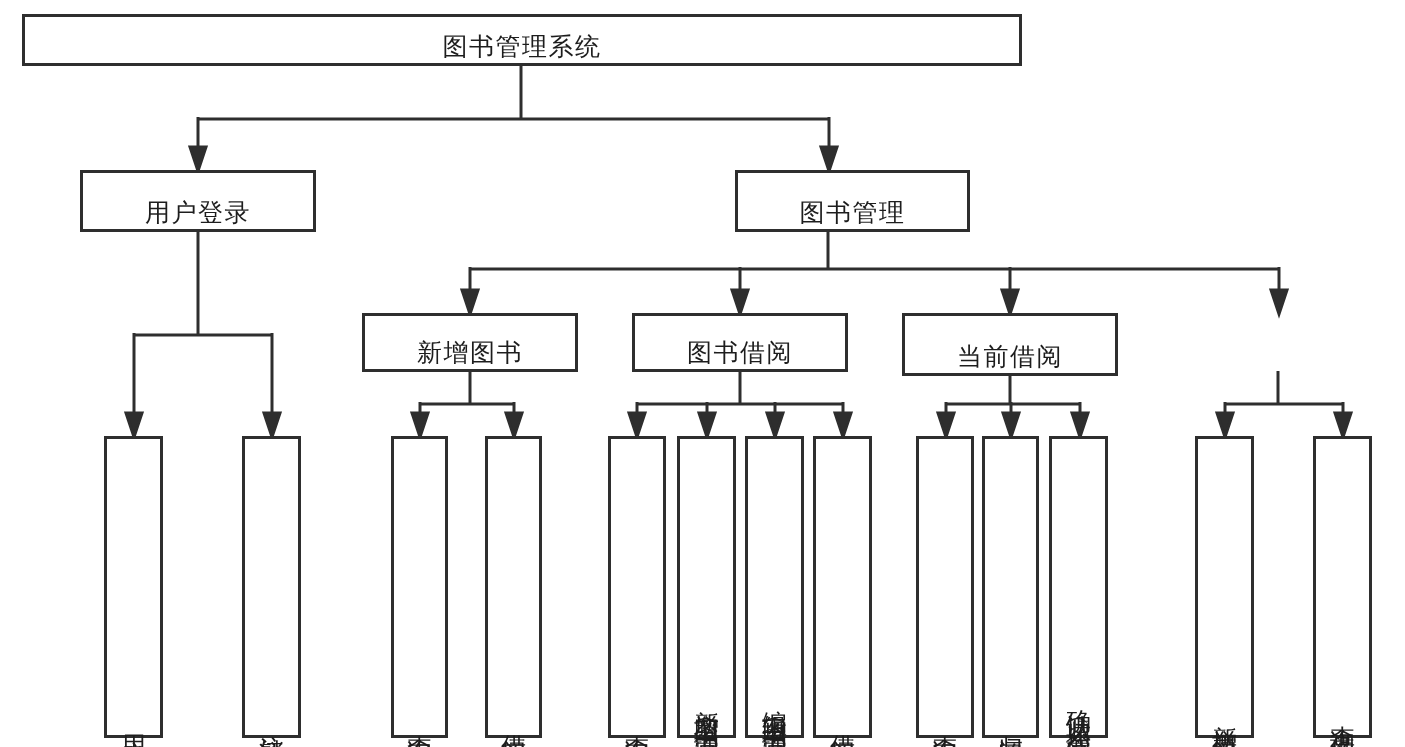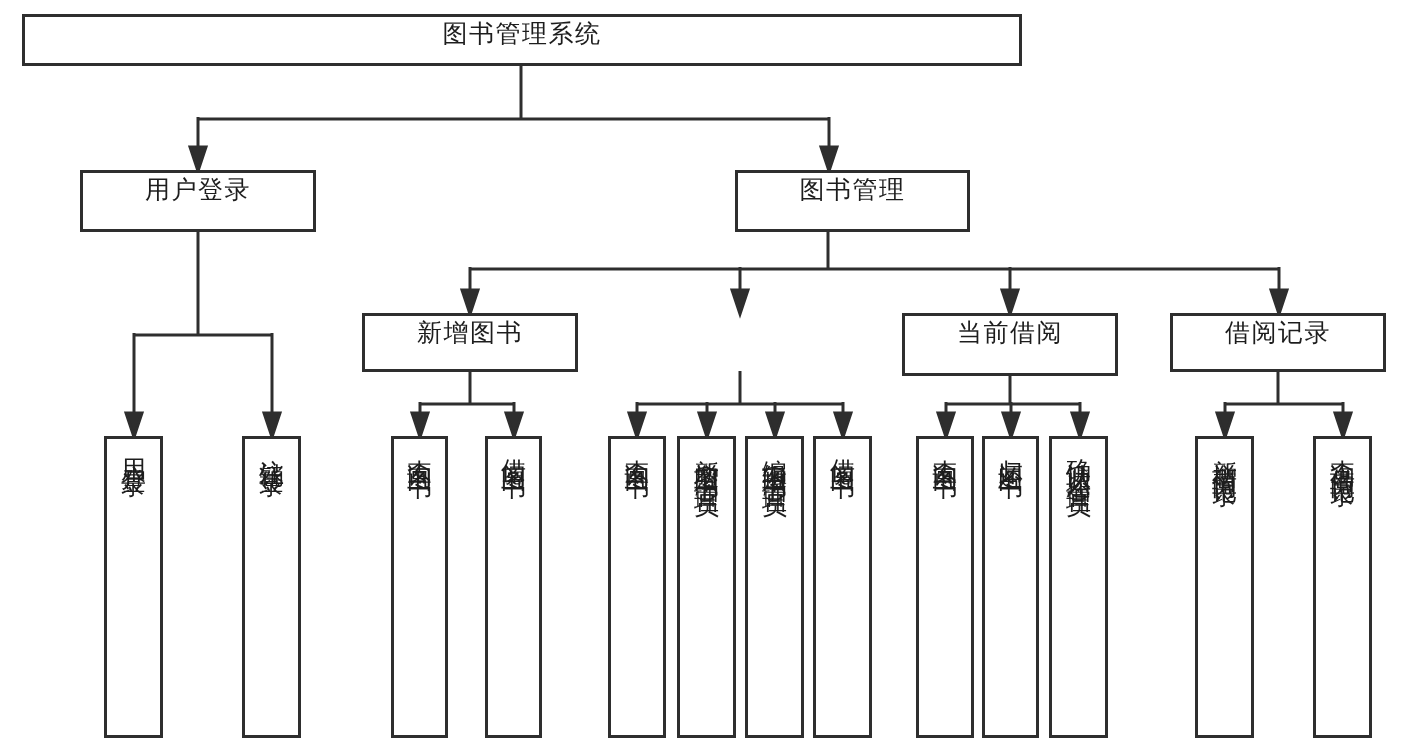--- a/index.html
+++ b/index.html
@@ -3,21 +3,21 @@
 <meta charset="utf-8">
 <style>
   html,body { margin:0; padding:0; background:#ffffff; }
   .canvas {
     position:relative; width:1405px; height:747px; background:#ffffff;
     font-family:"Liberation Sans", sans-serif; color:#1d1d1d; overflow:hidden;
   }
   svg.connectors { position:absolute; left:0; top:0; }
   .box {
     position:absolute; box-sizing:border-box; background:#ffffff;
-    border:3px solid #2e2e2e; display:flex; align-items:flex-start; justify-content:center;
+    border:3px solid #2e2e2e; display:flex; align-items:flex-end; justify-content:center;
   }
   .h-label { font-size:25px; letter-spacing:1.5px; white-space:nowrap; }
   .leaf .v-label {
     writing-mode:vertical-rl; font-size:25px; letter-spacing:5px; line-height:1;
     white-space:nowrap;
   }
   .watermark {
     position:absolute; right:2px; bottom:4px; font-size:22px;
     color:rgba(163,163,163,0.95); letter-spacing:1px; z-index:5; white-space:nowrap;
   }
@@ -96,25 +96,25 @@
   <div class="box" style="left:80px; top:170px; width:236px; height:62px;">
     <span class="h-label">用户登录</span>
   </div>
   <div class="box" style="left:711px; top:170px; width:235px; height:62px;margin-left:24px;">
     <span class="h-label">图书管理</span>
   </div>
 
   <div class="box" style="left:362px; top:313px; width:216px; height:59px;">
     <span class="h-label">新增图书</span>
   </div>
+  <div class="box" style="left:632px; top:313px; width:216px; height:59px;">
+    <span class="h-label">图书借阅</span>
+  </div>
   <div class="box" style="left:902px; top:313px; width:216px; height:63px;">
     <span class="h-label">当前借阅</span>
-  </div>
-  <div class="box" style="left:1170px; top:313px; width:216px; height:59px;">
-    <span class="h-label">借阅记录</span>
   </div>
 
   <div class="box leaf" style="left:104px; top:436px; width:59px; height:302px;">
     <span class="v-label">用户登录</span>
   </div>
   <div class="box leaf" style="left:242px; top:436px; width:59px; height:302px;">
     <span class="v-label">注销登录</span>
   </div>
 
   <div class="box leaf" style="left:391px; top:436px; width:57px; height:302px;">

